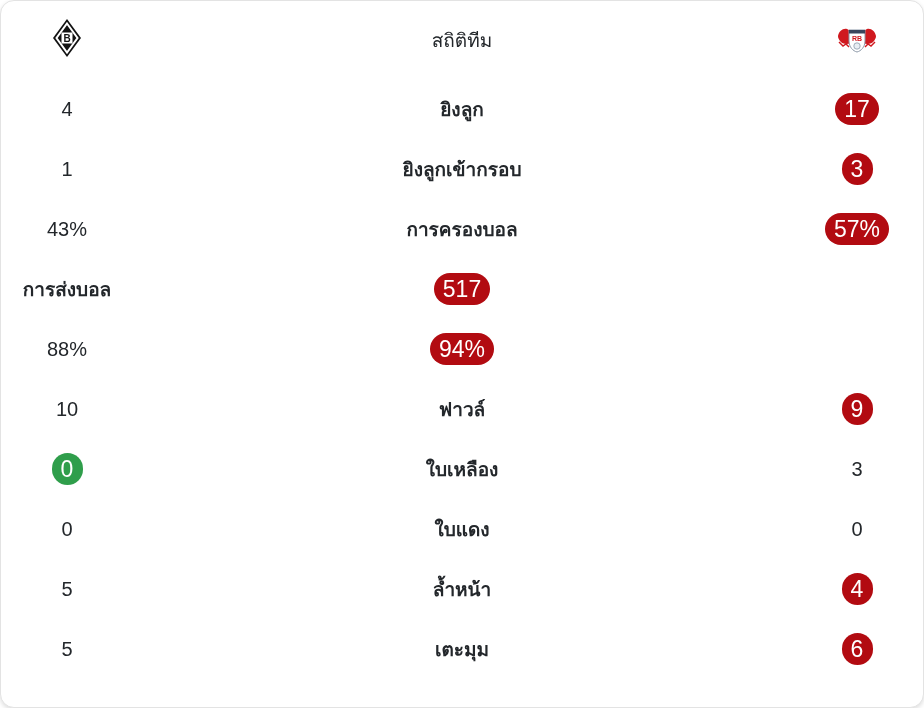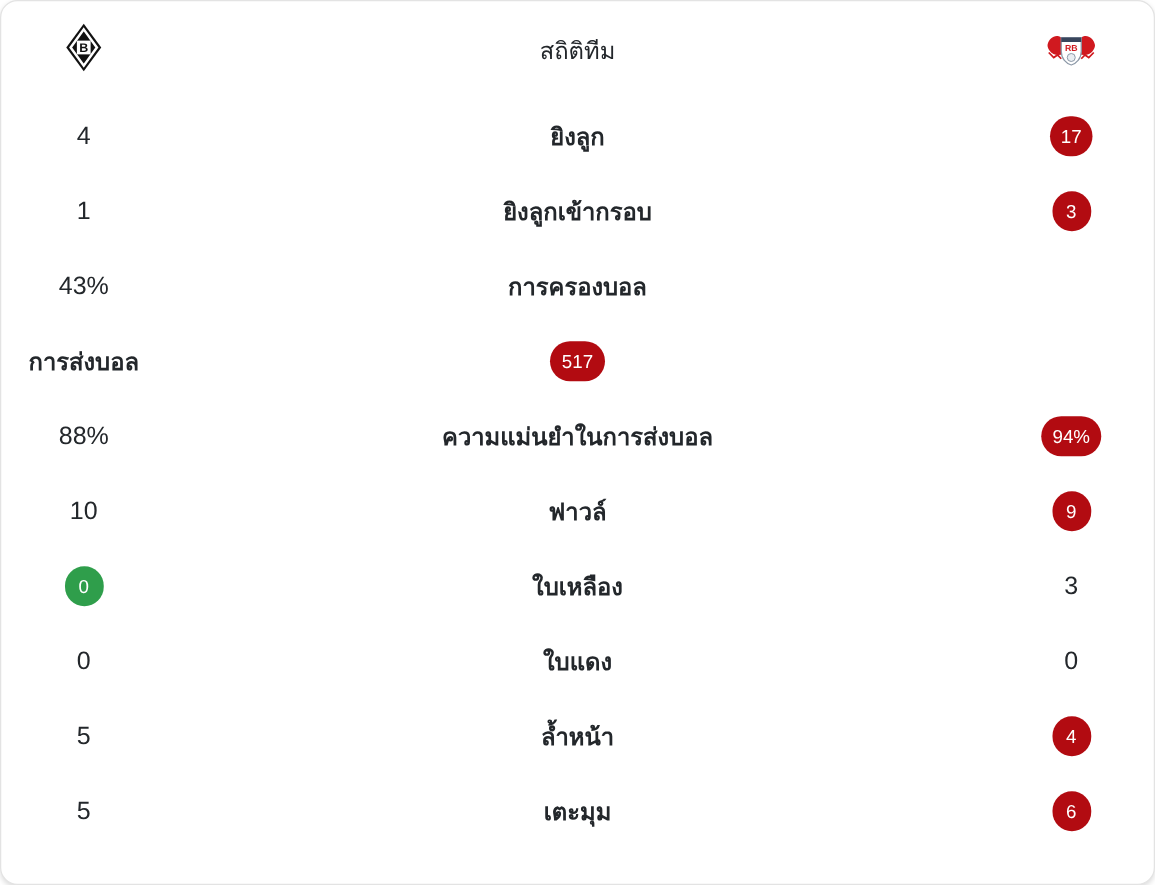--- a/index.html
+++ b/index.html
@@ -55,21 +55,21 @@
   }
   .badge {
     display: inline-flex;
     justify-content: center;
     align-items: center;
     min-width: 31px;
     height: 31px;
     padding: 16px 9px;
     border-radius: 16px;
     color: #ffffff;
-    font-size: 15px;
+    font-size: 23px;
   }
   .badge.red   { background: var(--badge-red, #b20b11); }
   .badge.green { background: var(--badge-green, #2f9e4b); }
 </style>
 </head>
 <body>
 
 <div class="card">
   <div class="header">
     <div class="logo-cell">
@@ -127,37 +127,37 @@
     </span>
   </div>
 
   <div class="row">
     <span class="cell">
       <span class="val">43%</span>
     </span>
     <span class="cell">
       <span class="label">การครองบอล</span>
     </span>
+    <span class="cell">
+      <span class="val badge red">57%</span>
+    </span>
   </div>
 
   <div class="row">
     <span class="cell">
       <span class="label">การส่งบอล</span>
     </span>
     <span class="cell">
       <span class="val badge red">517</span>
     </span>
   </div>
 
   <div class="row">
     <span class="cell">
       <span class="val">88%</span>
-    </span>
-    <span class="cell">
-      <span class="label">ความแม่นยำในการส่งบอล</span>
     </span>
     <span class="cell">
       <span class="val badge red">94%</span>
     </span>
   </div>
 
   <div class="row">
     <span class="cell">
       <span class="val">10</span>
     </span>

